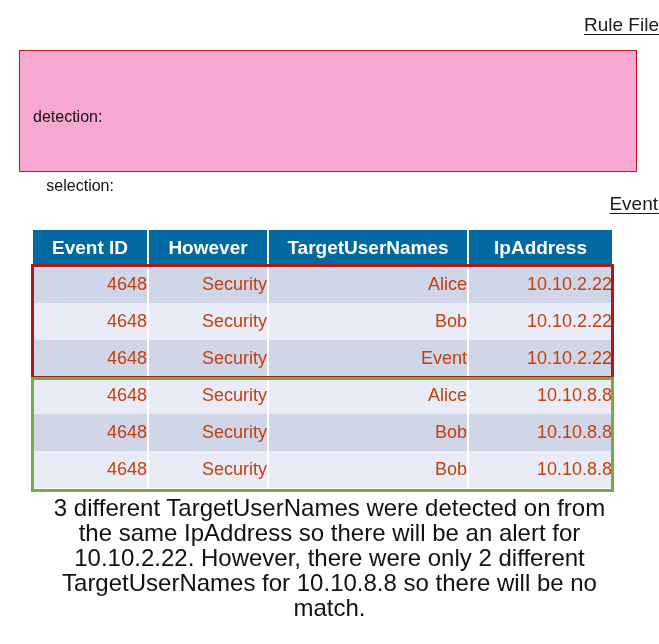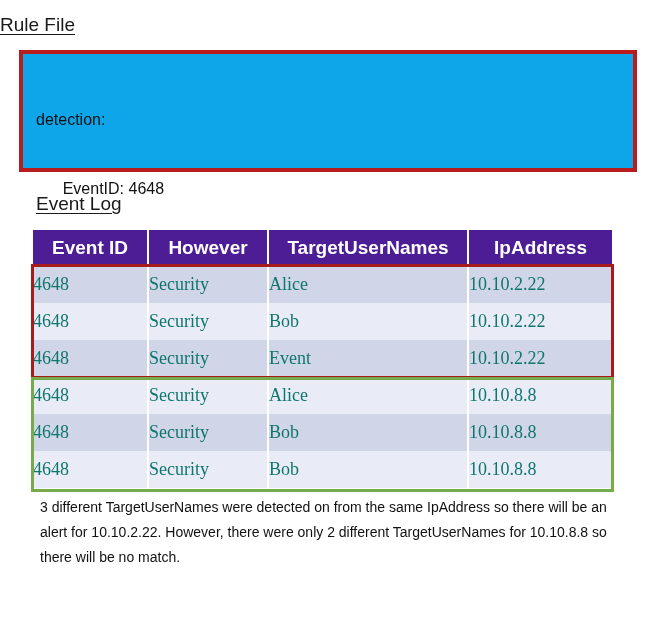--- a/index.html
+++ b/index.html
@@ -10,40 +10,40 @@
   body {
     width: 659px;
     height: 644px;
     font-family: "Liberation Sans", sans-serif;
     color: #000000;
     position: relative;
     overflow: hidden;
   }
 
   .section-title {
-    text-align: left;
+    text-align: right;
     font-size: 19px;
     line-height: 22px;
     color: #1a1a1a;
     text-decoration: underline;
     text-underline-offset: 3px;
     font-weight: 400;
   }
 
   #rule-title { position: absolute; left: 0; top: 14px; width: 659px; }
 
   #rule-box {
     position: absolute;
     left: 19px;
     top: 50px;
     width: 618px;
     height: 122px;
     box-sizing: border-box;
-    border: 4px solid #b91c1c;
-    background: #0ea5e9;
+    border: 1px solid #b91c1c;
+    background: #f9a8d4;
   }
   .rule-lines {
     padding: 8px 0 0 13px;
     font-size: 16px;
     line-height: 23px;
     white-space: pre;
     color: #111111;
   }
   .rule-line { white-space: pre; }
 
@@ -54,41 +54,40 @@
     left: 33px;
     top: 230px;
     width: 579px;
   }
   table.event-log {
     border-collapse: collapse;
     width: 579px;
     table-layout: fixed;
   }
   table.event-log th {
-    background: #4c1d95;
+    background: #0369a1;
     color: #ffffff;
     font-size: 19px;
     font-weight: bold;
     height: 36px;
     border-left: 2px solid #ffffff;
     border-right: 2px solid #ffffff;
     text-align: center;
     padding: 0;
   }
   table.event-log th:first-child { border-left: none; }
   table.event-log th:last-child { border-right: none; }
   table.event-log td {
     height: 37px;
     font-size: 18px;
-    text-align: left;
+    text-align: right;
     padding: 0;
     border-left: 2px solid #ffffff;
     border-right: 2px solid #ffffff;
-    color: #0f766e;
-    font-family: Liberation Serif, serif;
+    color: #c2410c;
   }
   table.event-log td:first-child { border-left: none; }
   table.event-log td:last-child { border-right: none; }
   table.event-log tbody tr.odd td { background: #d0d5e8; }
   table.event-log tbody tr.even td { background: #e9ecf6; }
 
   .col-eventid  { width: 115px; }
   .col-channel  { width: 120px; }
   .col-username { width: 200px; }
   .col-ip       { width: 144px; }
@@ -111,33 +110,35 @@
     width: 583px;
     height: 115px;
     border: 3px solid #76ab49;
   }
 
   #caption {
     position: absolute;
     left: 40px;
     top: 495px;
     width: 579px;
-    font-size: 14px;
+    text-align: center;
+    font-size: 24px;
     line-height: 25px;
     color: #111111;
   }
 </style>
 </head>
 <body>
 
 <div id="rule-title" class="section-title">Rule File</div>
 
 <div id="rule-box">
   <div class="rule-lines">
     <div class="rule-line">detection:</div>
+    <div class="rule-line">   selection:</div>
     <div class="rule-line">      EventID: 4648</div>
     <div class="rule-line">      Channel: Security</div>
     <div class="rule-line">   condition: selection | count(TargetUserName) by IpAddress &gt;= 3</div>
   </div>
 </div>
 
 <div id="log-title" class="section-title">Event Log</div>
 
 <div id="event-table-wrap">
   <table class="event-log">

